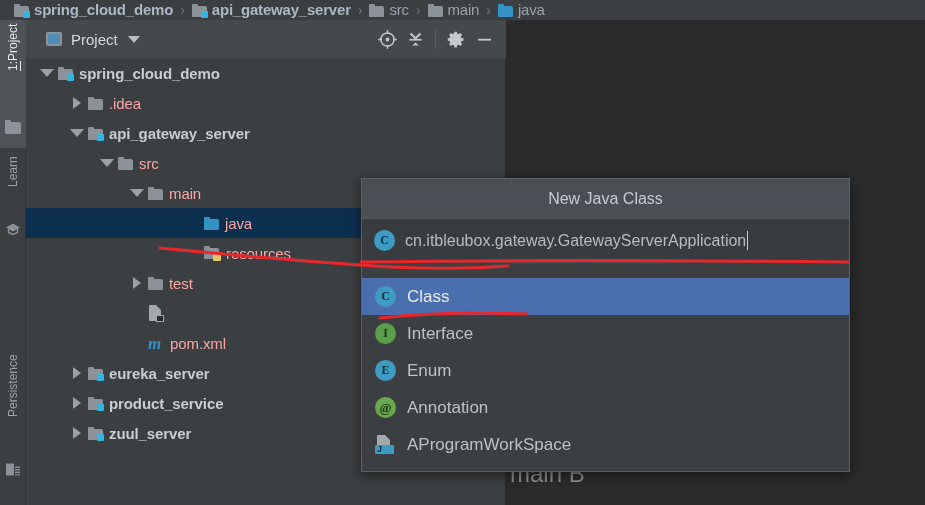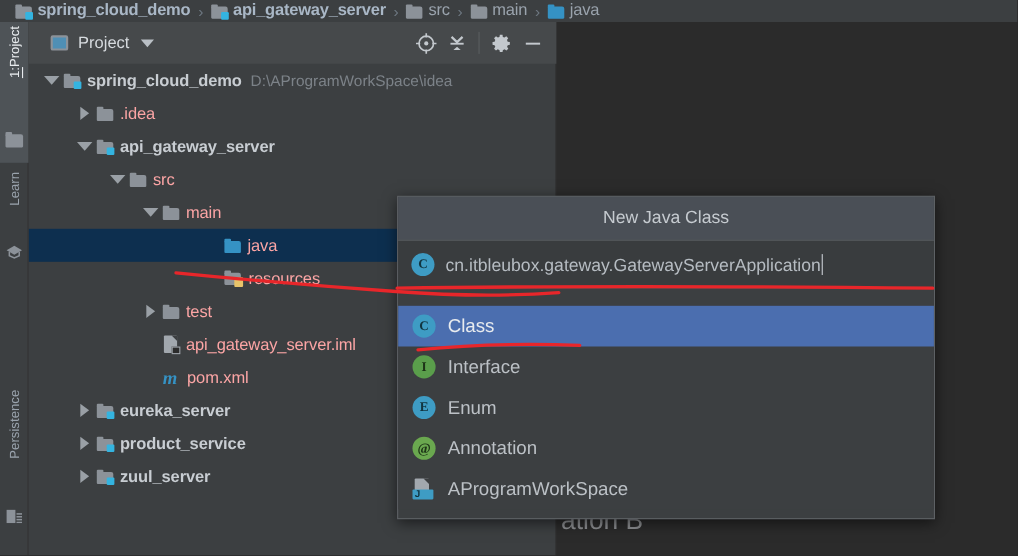--- a/index.html
+++ b/index.html
@@ -364,21 +364,20 @@
         <div class="row">
           <span style="width: 10px; flex: 0 0 auto;"></span>
           <span class="arrow-slot">
             <span class="arrow"></span>
           </span>
           <span class="ico-mod" style="margin-right: 6px;">
             <span class="f1"></span>
             <span class="badge"></span>
           </span>
           <span class="row-label bold">spring_cloud_demo</span>
-          <span class="row-path">D:\AProgramWorkSpace\idea</span>
         </div>
         <div class="row">
           <span style="width: 40px; flex: 0 0 auto;"></span>
           <span class="arrow-slot">
             <span class="arrow collapsed"></span>
           </span>
           <span class="ico-folder-plain" style="margin-right: 6px;">
             <span class="f1"></span>
           </span>
           <span class="row-label">.idea</span>
@@ -441,21 +440,20 @@
           </span>
           <span class="row-label">test</span>
         </div>
         <div class="row">
           <span style="width: 100px; flex: 0 0 auto;"></span>
           <span class="arrow-slot"></span>
           <span class="ico-iml">
             <span class="pg"></span>
             <span class="sq"></span>
           </span>
-          <span class="row-label">api_gateway_server.iml</span>
         </div>
         <div class="row">
           <span style="width: 100px; flex: 0 0 auto;"></span>
           <span class="arrow-slot"></span>
           <span class="ico-m">m</span>
           <span class="row-label">pom.xml</span>
         </div>
         <div class="row">
           <span style="width: 40px; flex: 0 0 auto;"></span>
           <span class="arrow-slot">
@@ -489,21 +487,21 @@
           </span>
           <span class="row-label bold">zuul_server</span>
         </div>
       </div>
   </div>
 
   <div class="editor-bg">
     <div class="hint" style="left:22px; top:255px;"><span>Every</span></div>
     <div class="hint" style="left:4px; top:318px;"><span>File  </span><span class="key">Ct</span></div>
     <div class="hint" style="left:4px; top:378px;"><span>t Files</span></div>
-    <div class="hint" style="left:4px; top:440px;"><span>ation B</span></div>
+    <div class="hint" style="left:4px; top:440px;"><span>main B</span></div>
   </div>
 
   <div class="dialog">
     <div class="dlg-title">
       <span>New Java Class</span>
     </div>
     <div class="dlg-input">
       <span class="circ circ-c">C</span>
       <span class="dlg-input-text"><span>cn.itbleubox.gateway.GatewayServerApplication</span><span class="caret"></span></span>
     </div>

